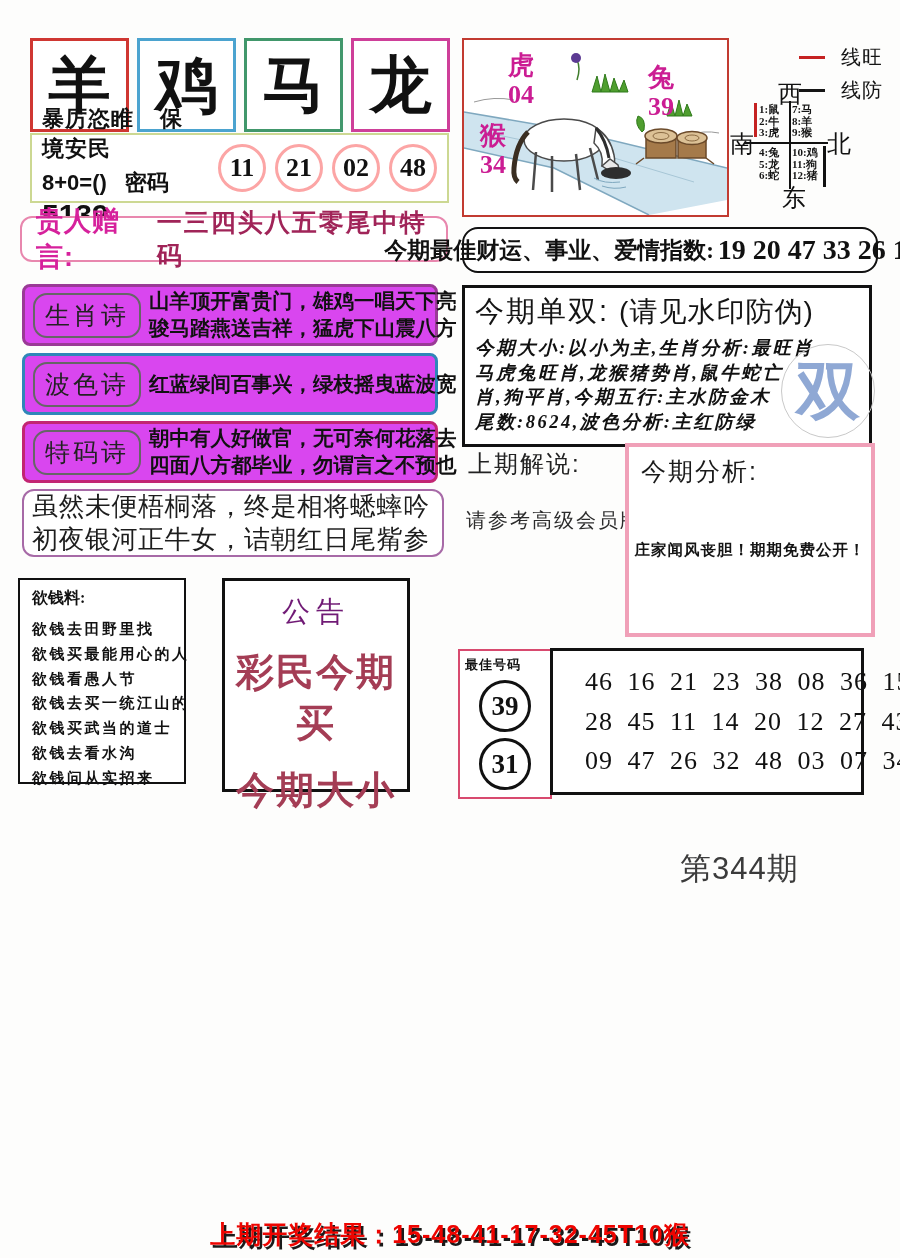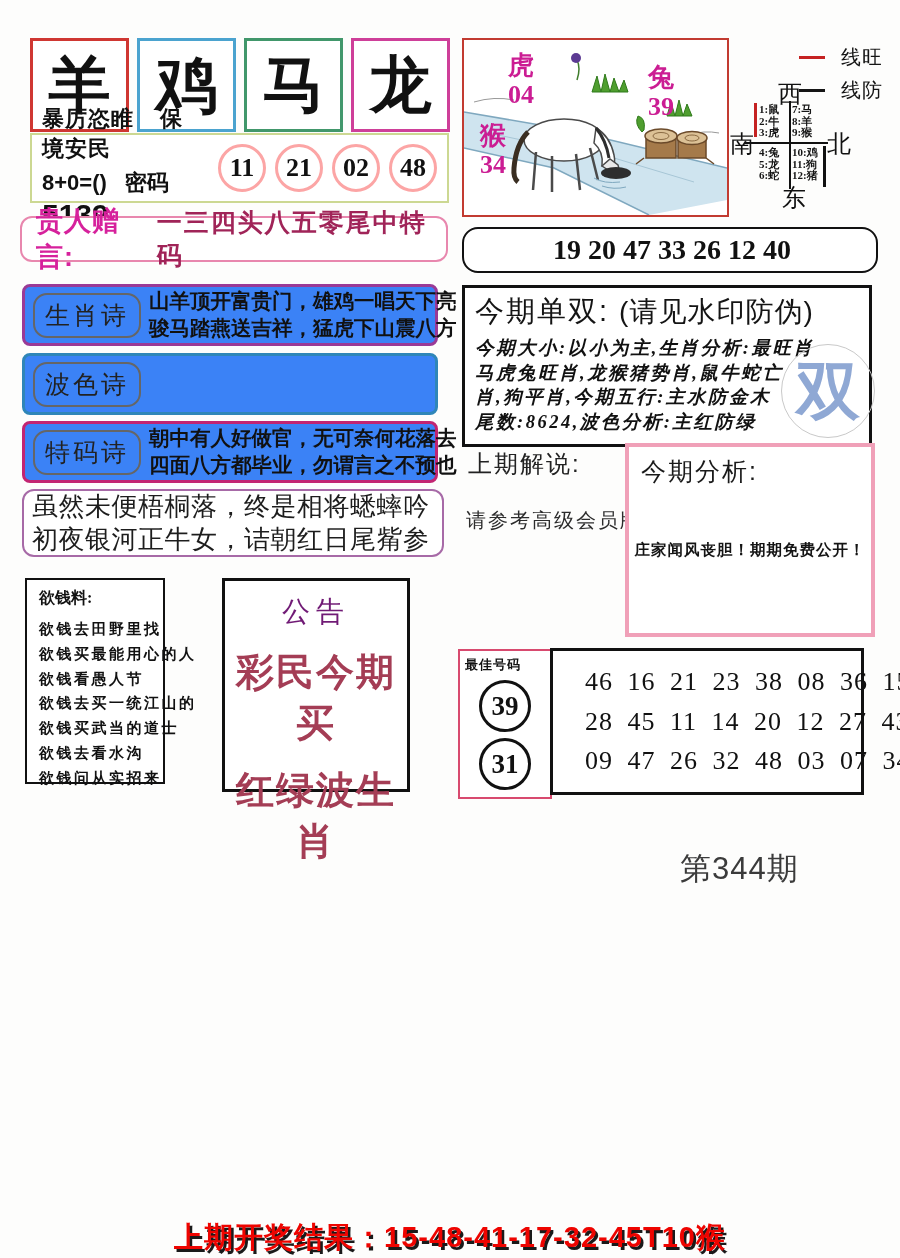--- a/index.html
+++ b/index.html
@@ -28,33 +28,33 @@
 
   
   .benefactor{position:absolute;left:20px;top:216px;width:410px;height:42px;border:2px solid #e887ae;
               border-radius:12px;background:#fff;display:flex;align-items:center;padding-left:14px;}
   .benefactor-label{color:#d6219c;font-size:27px;font-weight:bold;letter-spacing:1px;}
   .benefactor-msg{color:#a02458;font-size:25px;font-weight:bold;letter-spacing:2px;margin-left:2px;
                   font-family:"Liberation Serif",serif;}
 
   
   .poem-box{position:absolute;left:22px;width:410px;height:56px;border:3px solid #000;border-radius:8px;
-            background:#3b82f6;display:flex;align-items:center;}
+            background:#d946ef;display:flex;align-items:center;}
   .poem-label{margin:0 8px 0 8px;border:2px solid #666;border-radius:14px;padding:4px 10px;
               font-size:25px;letter-spacing:3px;white-space:nowrap;color:#222;}
   .poem-lines{font-family:"Liberation Serif",serif;font-weight:bold;font-size:20.5px;line-height:1.3;
               white-space:nowrap;}
 
   
   .verse-box{position:absolute;left:22px;top:489px;width:410px;height:64px;border:2.5px solid #a76aa7;
              border-radius:12px;background:#fff;display:flex;flex-direction:column;justify-content:center;
              padding-left:8px;font-size:26px;line-height:1.27;letter-spacing:0.5px;color:#1d1d1d;}
 
   
-  .money-box{position:absolute;left:25px;top:578px;width:140px;height:206px;border:2px solid #111;
+  .money-box{position:absolute;left:18px;top:578px;width:168px;height:206px;border:2px solid #111;
              background:#fff;padding:8px 0 0 12px;box-sizing:border-box;}
   .money-title{font-family:"Liberation Serif",serif;font-weight:bold;font-size:16px;margin-bottom:8px;}
   .money-item{font-family:"Liberation Serif",serif;font-weight:bold;font-size:15px;line-height:1.65;
               letter-spacing:2.5px;white-space:nowrap;}
 
   
   .notice-box{position:absolute;left:222px;top:578px;width:182px;height:208px;border:3px solid #111;
               background:#fff;text-align:center;}
   .notice-title{font-family:"Liberation Serif",serif;font-size:28px;letter-spacing:6px;margin-top:12px;color:#701a75;}
   .notice-line{font-family:Liberation Serif, serif;font-weight:bold;font-size:38px;color:#a43d55;
@@ -122,21 +122,21 @@
                font-family:"Liberation Serif",serif;font-weight:bold;font-size:27px;}
   .best-black{position:absolute;left:550px;top:648px;width:314px;height:147px;border:3px solid #111;
               background:#fff;display:flex;flex-direction:column;justify-content:center;padding-left:32px;
               box-sizing:border-box;}
   .best-row{font-family:"Liberation Serif",serif;font-size:26px;letter-spacing:1px;word-spacing:7px;
             line-height:1.53;white-space:nowrap;}
 
   
   .issue-label{position:absolute;left:680px;top:848px;font-size:31px;color:#3b3b3b;letter-spacing:1px;}
   .footer-result{position:absolute;left:0;top:1218px;width:900px;text-align:center;color:#ee0400;
-                 font-weight:bold;font-size:29px;letter-spacing:1px;text-shadow:2.5px 2.5px 0 #1a1a1a;}
+                 font-weight:bold;font-size:25px;letter-spacing:1px;text-shadow:2.5px 2.5px 0 #1a1a1a;}
 </style>
 </head>
 <body>
 
 <div class="canvas">
 
   <div class="zodiac-row">
     <div class="zodiac-box" style="border-color: rgb(207, 55, 50);">
       <span class="zodiac-char">羊</span>
     </div>
@@ -176,20 +176,21 @@
   <div class="poem-box" style="top: 284px; border-color: rgb(154, 58, 150);">
     <span class="poem-label">生肖诗</span>
     <div class="poem-lines">
       <div>山羊顶开富贵门，雄鸡一唱天下亮</div>
       <div>骏马踏燕送吉祥，猛虎下山震八方</div>
     </div>
   </div>
   <div class="poem-box" style="top: 353px; border-color: rgb(47, 134, 184);">
     <span class="poem-label">波色诗</span>
     <div class="poem-lines">
+      <div>红蓝绿间百事兴，绿枝摇曳蓝波宽</div>
     </div>
   </div>
   <div class="poem-box" style="top: 421px; border-color: rgb(194, 37, 114);">
     <span class="poem-label">特码诗</span>
     <div class="poem-lines">
       <div>朝中有人好做官，无可奈何花落去</div>
       <div>四面八方都毕业，勿谓言之不预也</div>
     </div>
   </div>
 
@@ -205,21 +206,21 @@
     <div class="money-item">欲钱看愚人节</div>
     <div class="money-item">欲钱去买一统江山的</div>
     <div class="money-item">欲钱买武当的道士</div>
     <div class="money-item">欲钱去看水沟</div>
     <div class="money-item">欲钱问从实招来</div>
   </div>
 
   <div class="notice-box">
     <div class="notice-title">公告</div>
     <div class="notice-line">彩民今期买</div>
-    <div class="notice-line">红绿波生肖</div>
+    <div class="notice-line">今期大小</div>
   </div>
 
   <div class="picture-box">
     <svg width="263" height="175" viewBox="0 0 263 175" style="position:absolute;left:0;top:0;">
 
       <polygon points="0,72 0,108 90,128 185,175 263,160 263,128 105,90" fill="#cfe4ef" stroke="none"></polygon>
       <path d="M0,72 L105,90 263,128" fill="none" stroke="#7fa8bf" stroke-width="1.5"></path>
       <path d="M0,108 L90,128 185,175" fill="none" stroke="#7fa8bf" stroke-width="1.5"></path>
       <path d="M20,92 Q60,100 100,110" fill="none" stroke="#a7c6d6" stroke-width="1"></path>
       <path d="M150,118 Q190,130 230,142" fill="none" stroke="#a7c6d6" stroke-width="1"></path>
@@ -306,20 +307,21 @@
       <div>6:蛇</div>
     </div>
     <div class="quad q-br">
       <div>10:鸡</div>
       <div>11:狗</div>
       <div>12:猪</div>
     </div>
   </div>
 
   <div class="index-row">
+    <span class="index-label">今期最佳财运、事业、爱情指数:</span>
     <span class="index-nums">19 20 47 33 26 12 40</span>
   </div>
 
   <div class="danshuang">
     <div class="ds-title-row">
       <span class="ds-title">今期单双:</span>
       <span class="ds-note">(请见水印防伪)</span>
     </div>
     <div class="ds-body">
       <div class="ds-line">今期大小:以小为主,生肖分析:最旺肖</div>

